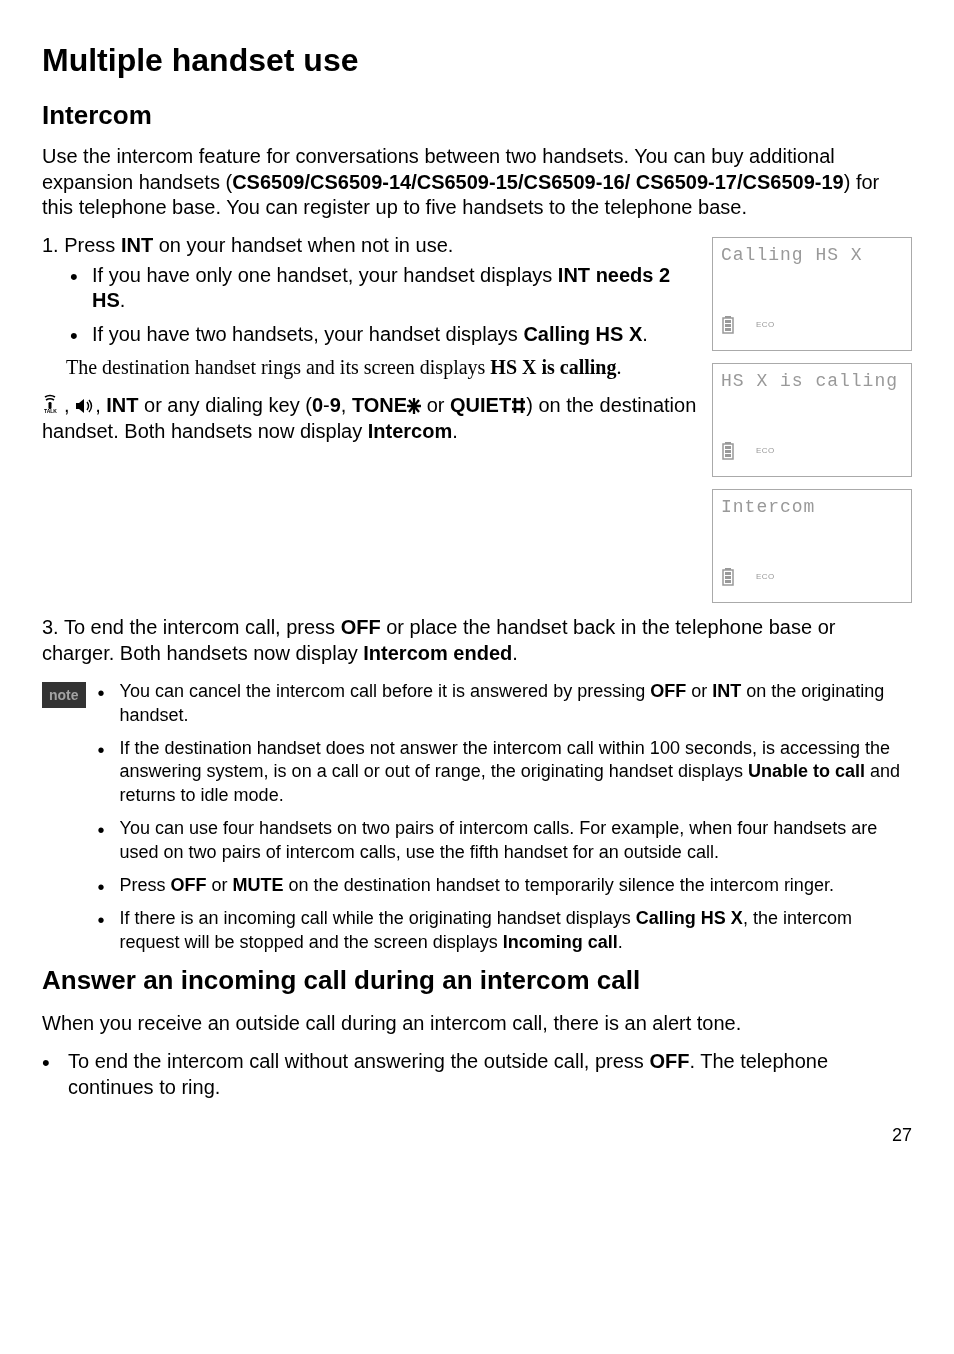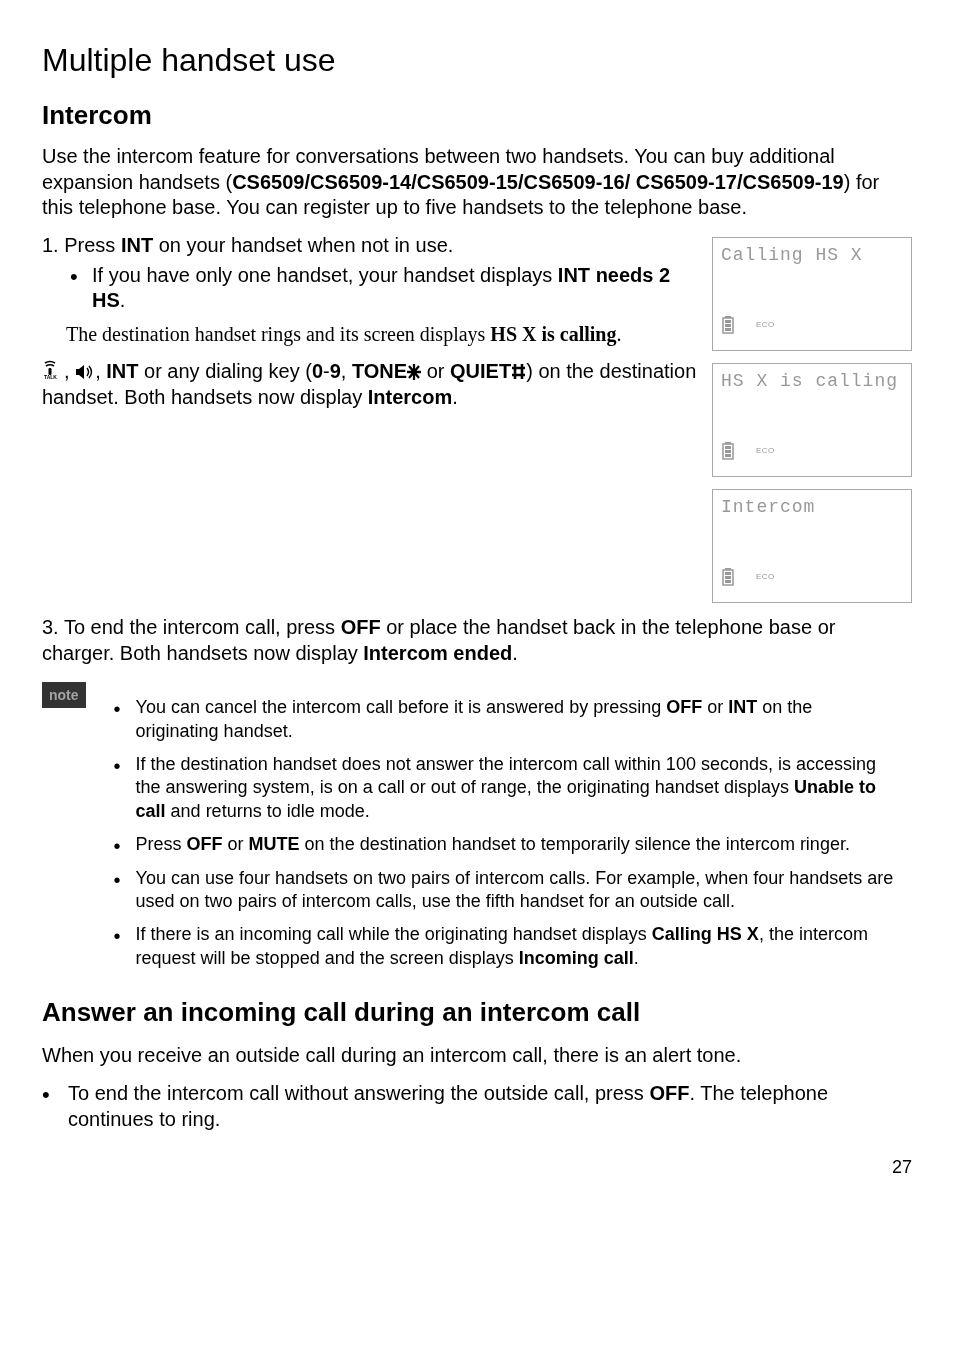--- a/index.html
+++ b/index.html
@@ -7,21 +7,21 @@
     width: 954px;
     margin: 0;
     padding: 40px 42px 30px 42px;
     box-sizing: border-box;
     color: #000;
     font-size: 20px;
     line-height: 1.28;
   }
   h1 {
     font-size: 32px;
-    font-weight: normal;
+    font-weight: bold;
     margin: 0 0 18px 0;
   }
   h2 {
     font-size: 26px;
     font-weight: bold;
     margin: 0 0 12px 0;
   }
   h2.subsection {
     margin-bottom: 14px;
   }
@@ -130,21 +130,21 @@
     font-weight: bold;
     padding: 4px 7px;
     margin-right: 12px;
     margin-top: 2px;
     flex-shrink: 0;
     font-family: Arial, sans-serif;
   }
   .note-list {
     list-style: none;
     padding: 0;
-    margin: 16px;
+    margin: 0;
   }
   .note-list > li {
     position: relative;
     padding-left: 22px;
     margin-bottom: 10px;
   }
   .note-list > li::before {
     content: "•";
     position: absolute;
     left: 0;
@@ -174,20 +174,23 @@
 </p>
 
 <div class="content-row">
   <div class="text-col">
     <ol>
       <li>
         <span>1. Press </span><b>INT</b><span> on your handset when not in use.</span>
         <ul class="bullets">
           <li>
             <span>If you have only one handset, your handset displays </span><b>INT needs 2 HS</b><span>.</span>
+          </li>
+          <li>
+            <span>If you have two handsets, your handset displays </span><b>Calling HS X</b><span>.</span>
           </li>
         </ul>
         <p class="indent">
           <span>The destination handset rings and its screen displays </span><b>HS X is calling</b><span>.</span>
         </p>
       </li>
       <li>
         <svg class="inline-icon" width="22" height="20" viewBox="0 0 22 20">
             <path d="M3 3 Q8 0 13 3" stroke="#000" stroke-width="1.6" fill="none"></path>
             <path d="M4 6 Q8 3.5 12 6" stroke="#000" stroke-width="1.6" fill="none"></path>
@@ -257,24 +260,24 @@
 
 <div class="note-block">
   <div class="note-badge">note</div>
   <ul class="note-list">
     <li>
       <span>You can cancel the intercom call before it is answered by pressing </span><b>OFF</b><span> or </span><b>INT</b><span> on the originating handset.</span>
     </li>
     <li>
       <span>If the destination handset does not answer the intercom call within 100 seconds, is accessing the answering system, is on a call or out of range, the originating handset displays </span><b>Unable to call</b><span> and returns to idle mode.</span>
     </li>
+    <li>You can use four handsets on two pairs of intercom calls. For example, when four handsets are used on two pairs of intercom calls, use the fifth handset for an outside call.</li>
     <li>
       <span>Press </span><b>OFF</b><span> or </span><b>MUTE</b><span> on the destination handset to temporarily silence the intercom ringer.</span>
     </li>
-    <li>You can use four handsets on two pairs of intercom calls. For example, when four handsets are used on two pairs of intercom calls, use the fifth handset for an outside call.</li>
     <li>
       <span>If there is an incoming call while the originating handset displays </span><b>Calling HS X</b><span>, the intercom request will be stopped and the screen displays </span><b>Incoming call</b><span>.</span>
     </li>
   </ul>
 </div>
 
 <h2 class="subsection">Answer an incoming call during an intercom call</h2>
 
 <p>When you receive an outside call during an intercom call, there is an alert tone.</p>
 

